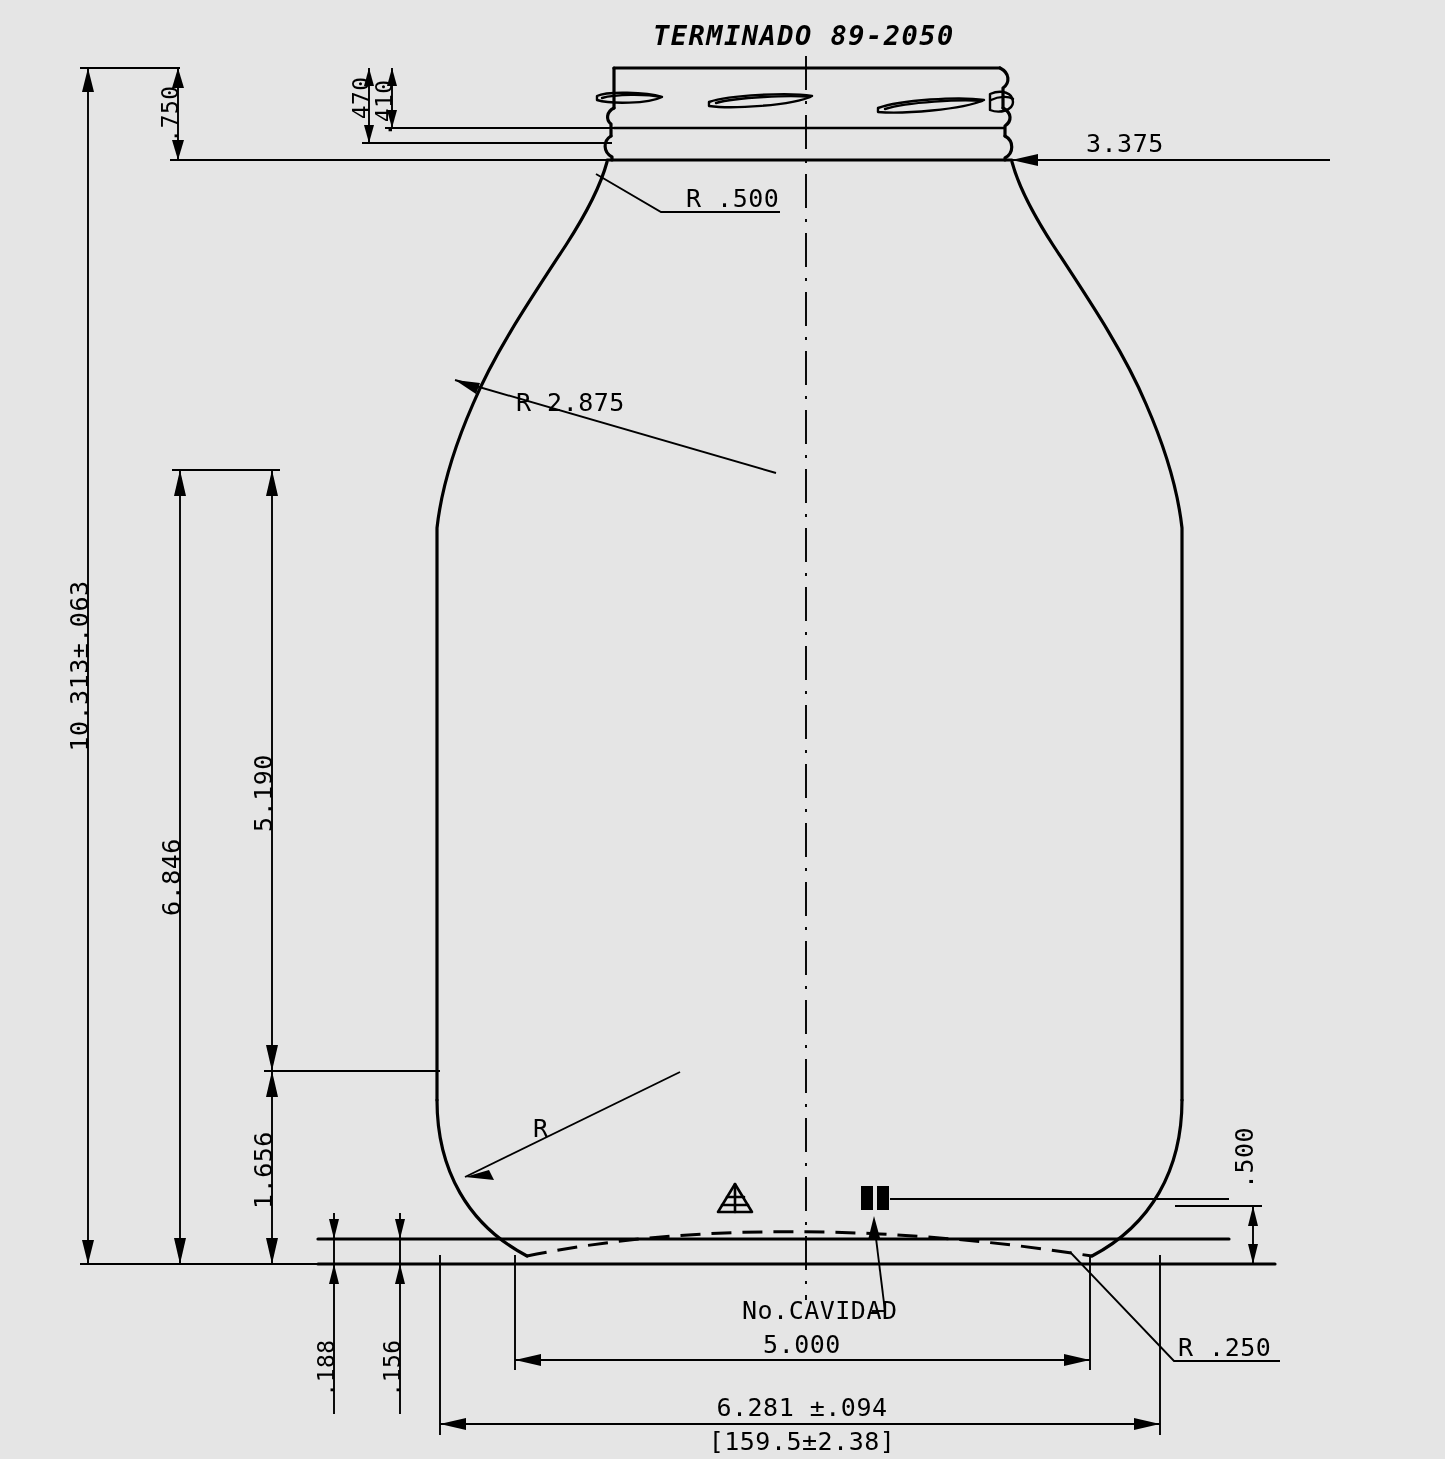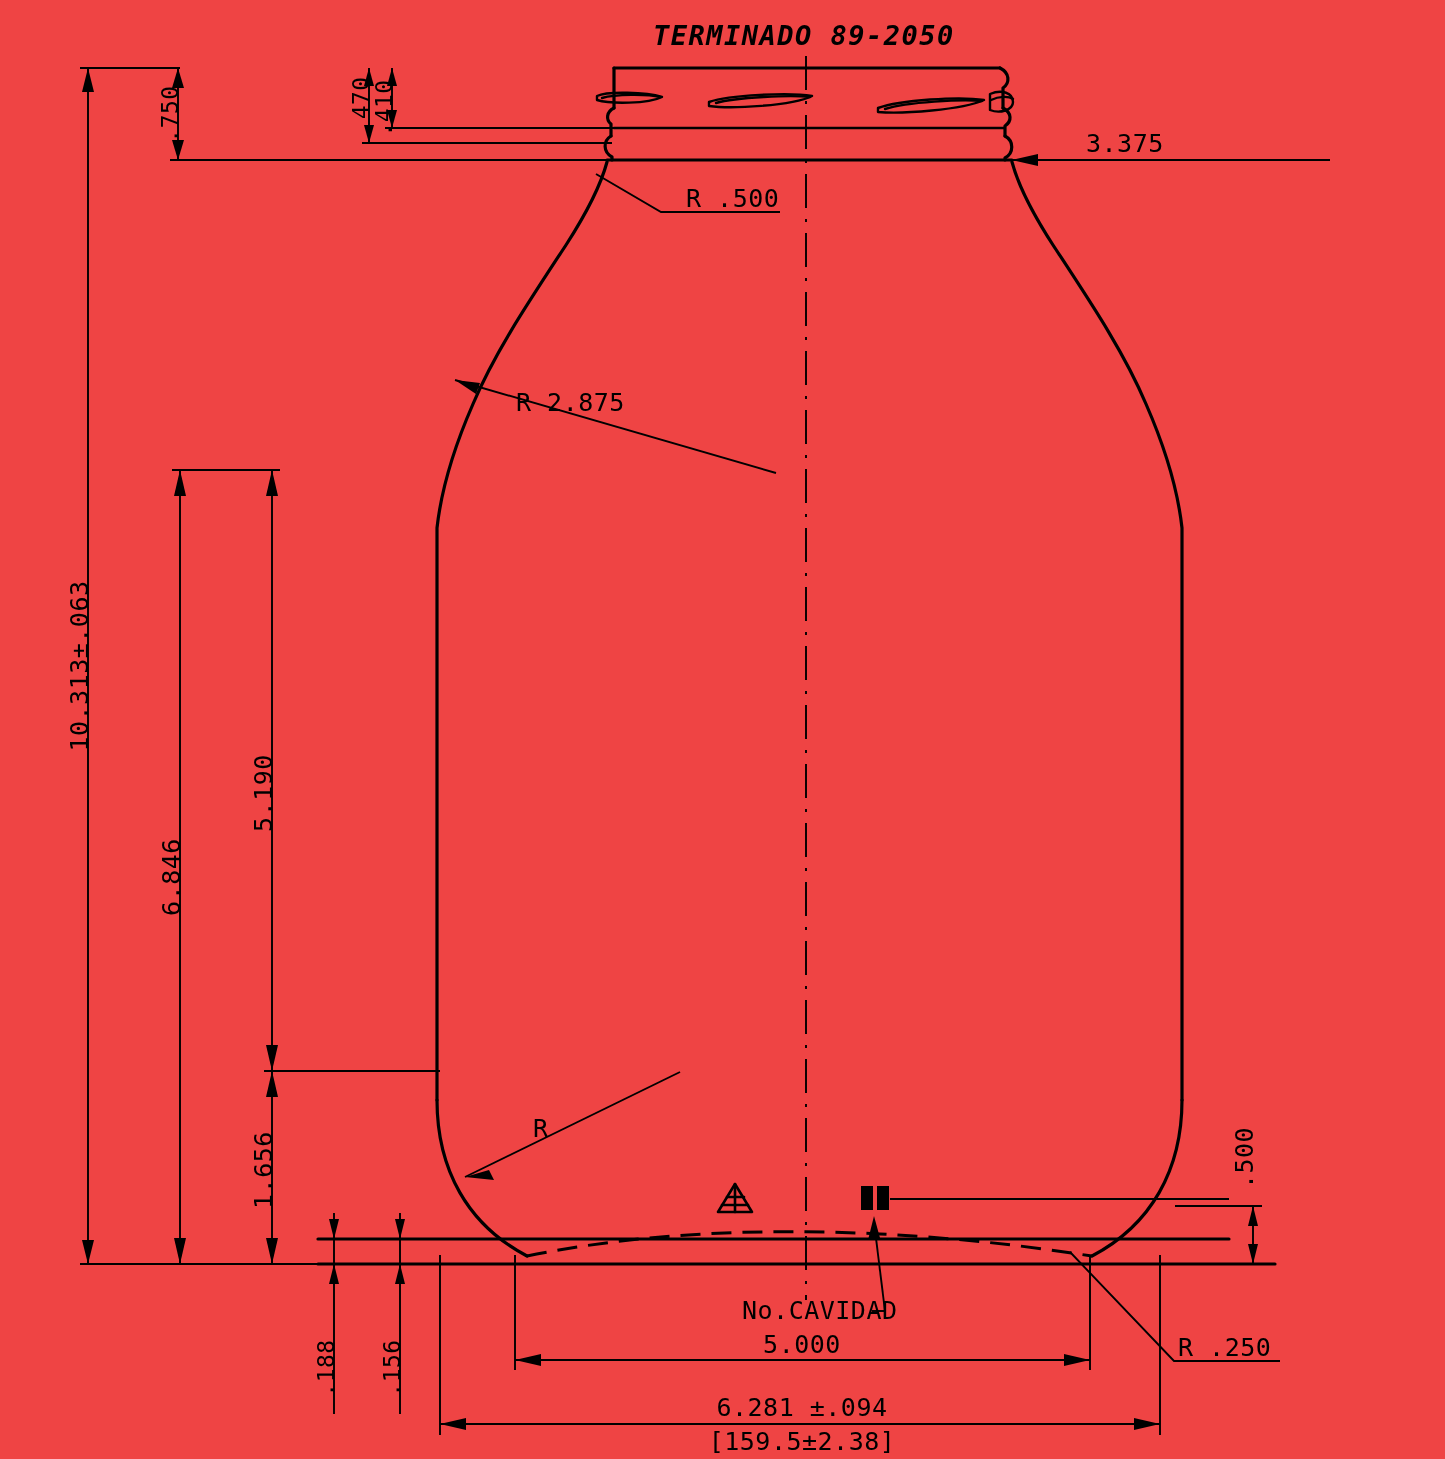--- a/index.html
+++ b/index.html
@@ -8,21 +8,21 @@
     padding: 0;
     background: #ffffff;
   }
   body {
     font-family: "DejaVu Sans Mono", monospace;
   }
   #sheet {
     position: relative;
     width: 1445px;
     height: 1459px;
-    background: #ef4444;
+    background: #e5e5e5;
     overflow: hidden;
   }
   #sheet svg {
     display: block;
   }
   .ttl {
     font-family: "DejaVu Sans Mono", monospace;
     font-style: italic;
     font-weight: bold;
     font-size: 27px;

